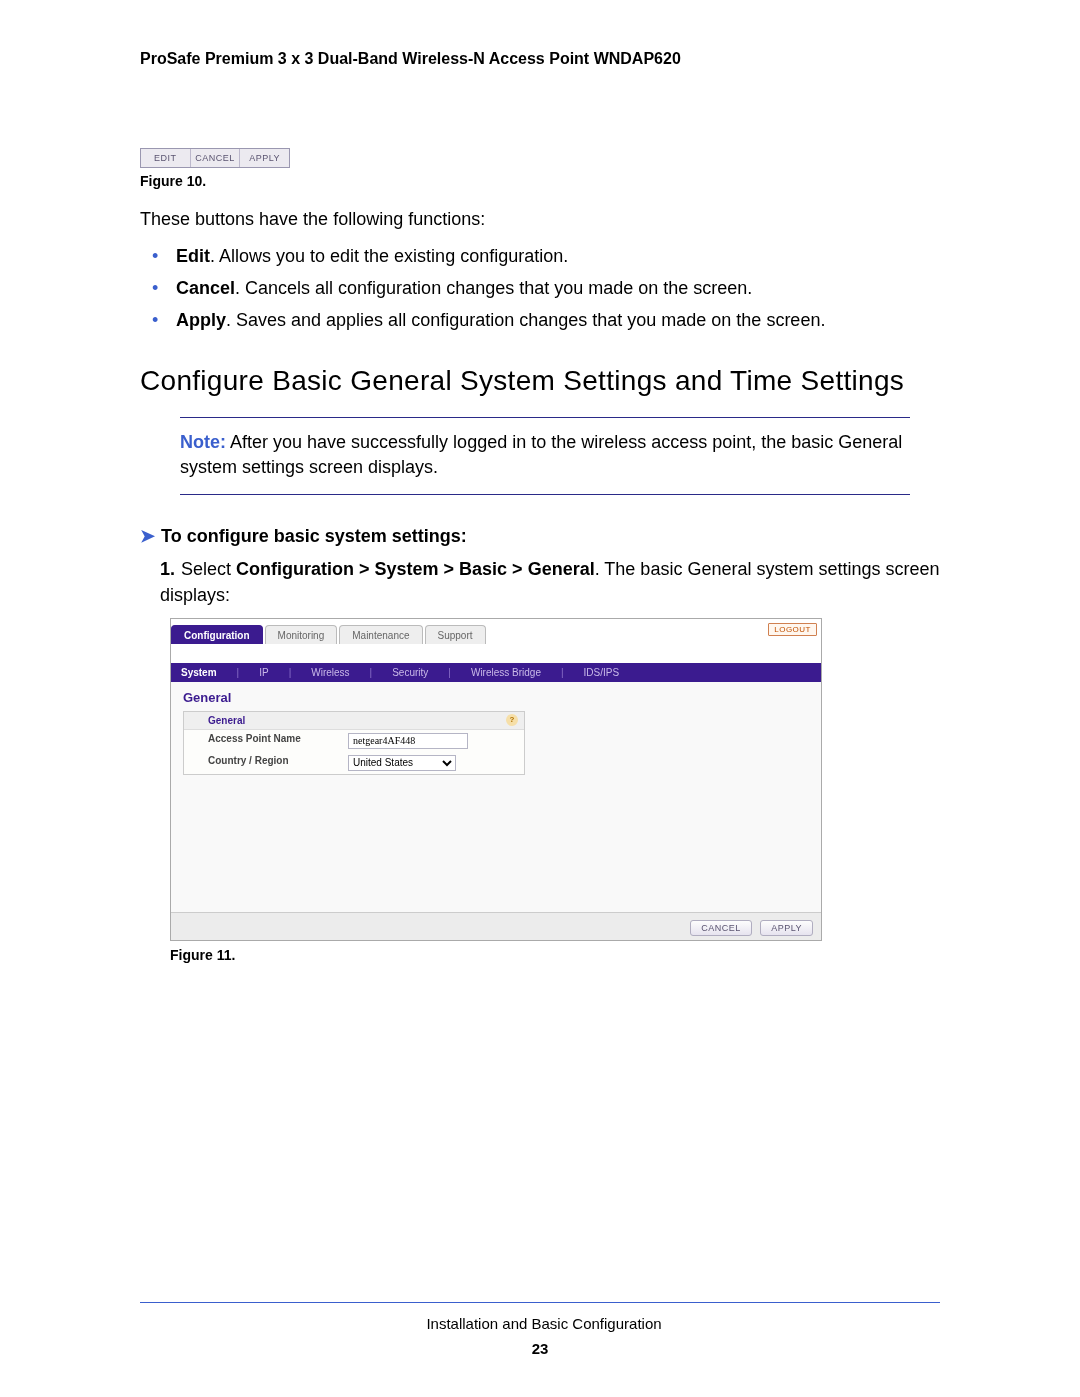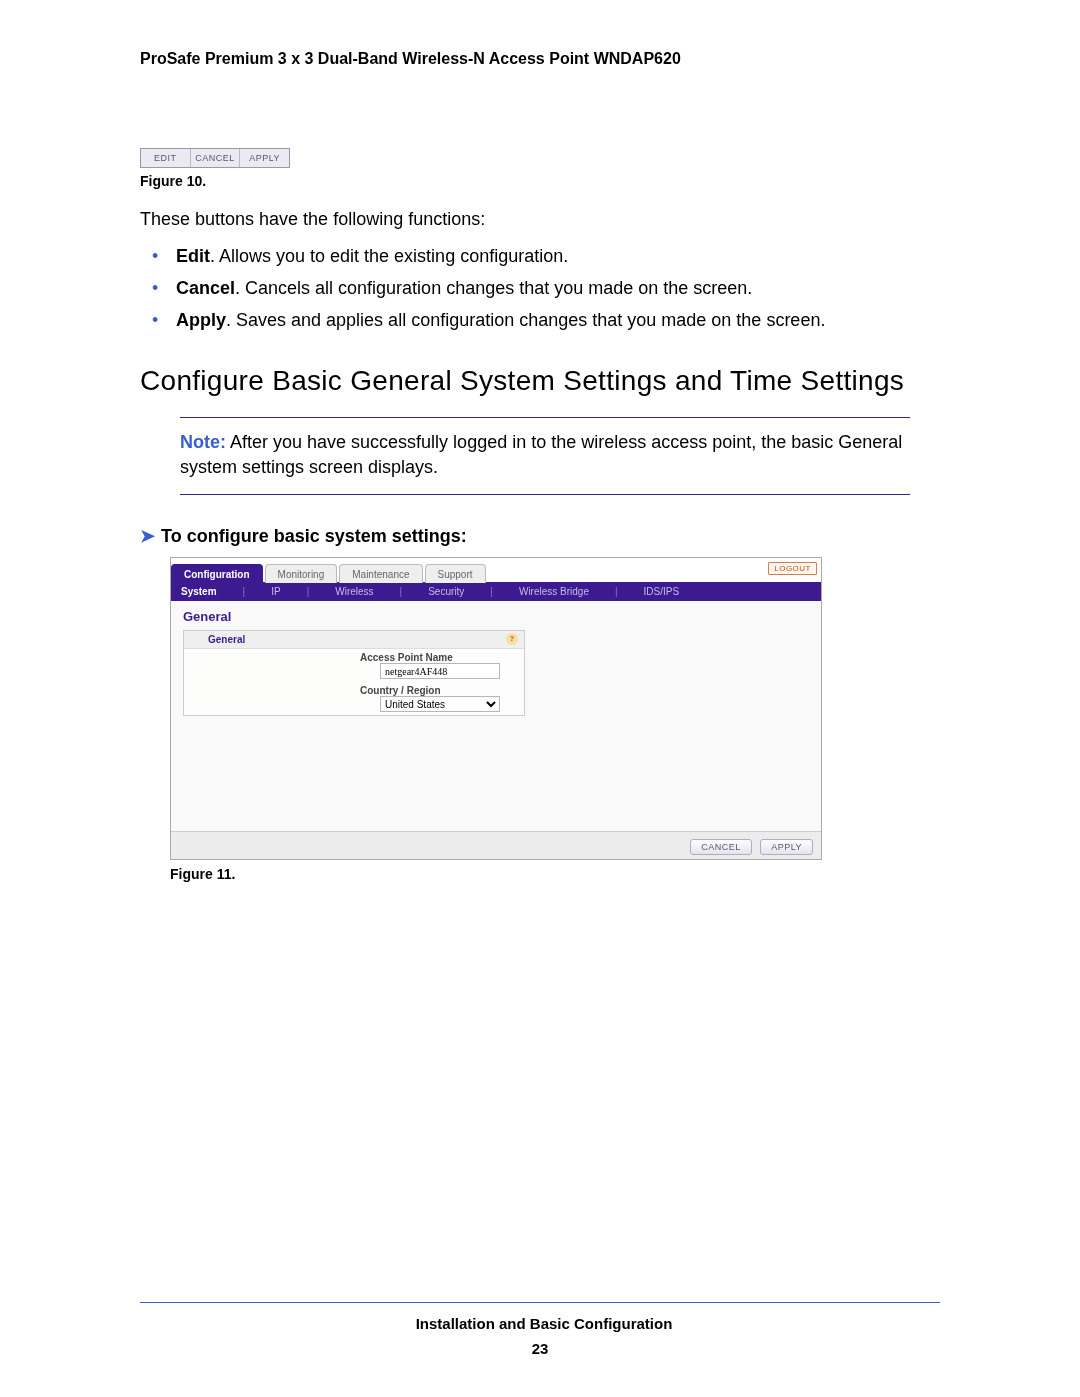--- a/index.html
+++ b/index.html
@@ -144,21 +144,22 @@
     padding: 1px 5px;
     background: #fff7ef;
     letter-spacing: 0.5px;
   }
   .ui-subnav {
     background: #3b1b8f;
     color: #c8b8e8;
     font-size: 10px;
     padding: 4px 8px;
     display: flex;
-    gap: 22px;
+    gap: 16px;
+    margin-top: 20px;
   }
   .ui-subnav span { padding: 0 2px; }
   .ui-subnav span.active { color: #fff; font-weight: bold; }
   .ui-subnav .sep { color: #8a70c8; }
   .ui-body {
     background: #f9f9f9;
     display: flex;
     min-height: 230px;
   }
   .ui-side {
@@ -204,37 +205,36 @@
     background: #f6dfa8;
     color: #b07000;
     font-size: 8px;
     text-align: center;
     line-height: 12px;
     font-weight: bold;
   }
   .ui-row {
     display: flex;
     padding: 3px 24px;
-    align-items: flex-end;
+    align-items: flex-start;
     background: #fdfdfb;
-    flex-direction: column;
   }
   .ui-row .lbl { width: 140px; font-weight: bold; color: #444; }
   .ui-row input[type=text] {
     font-size: 10px;
     width: 110px;
     height: 14px;
     border: 1px solid #b5b5c5;
     padding: 0 4px;
     background: #fff;
     font-family: Liberation Serif, serif;
   }
   .ui-row select {
     font-size: 10px;
-    width: 120px;
+    width: 108px;
     height: 16px;
     border: 1px solid #b5b5c5;
     background: #fff;
   }
   .ui-footer {
     background: #ececec;
     border-top: 1px solid #ccc;
     text-align: right;
     padding: 4px 8px;
   }
@@ -256,21 +256,21 @@
     margin: 0 0 12px 0;
   }
   .doc-footer {
     position: absolute;
     left: 0;
     right: 0;
     bottom: 40px;
     text-align: center;
     font-size: 15px;
   }
-  .doc-footer .ft { font-weight: bold; padding-left: 8px; }
+  .doc-footer .ft { font-weight: normal; padding-left: 8px; }
   .doc-footer .pg { color: #000000; font-weight: bold; margin-top: 8px; }
 </style>
 </head>
 <body>
 
 <div class="page">
 
   <div class="doc-header">ProSafe Premium 3 x 3 Dual-Band Wireless-N Access Point WNDAP620</div>
 
   <div class="btnbar">
@@ -298,20 +298,23 @@
 
   <div class="note-block">
     <span class="note-label">Note:</span>
     <span>After you have successfully logged in to the wireless access point, the basic General system settings screen displays.</span>
   </div>
 
   <div class="step-head">
     <span class="chev">➤</span><span class="txt">To configure basic system settings:</span>
   </div>
 
+  <div class="numbered">
+    <span class="num">1.</span><span>Select </span><strong>Configuration &gt; System &gt; Basic &gt; General</strong><span>. The basic General system settings screen displays:</span>
+  </div>
 
   <div class="ui-frame">
     <div class="ui-tabs">
       <div class="ui-tab active">Configuration</div>
       <div class="ui-tab">Monitoring</div>
       <div class="ui-tab">Maintenance</div>
       <div class="ui-tab">Support</div>
       <div class="ui-logout">LOGOUT</div>
     </div>
     <div class="ui-subnav">

